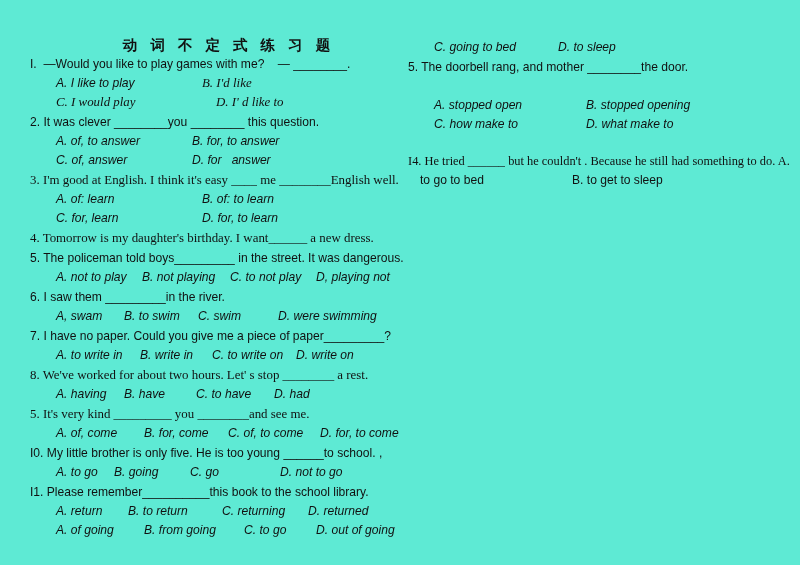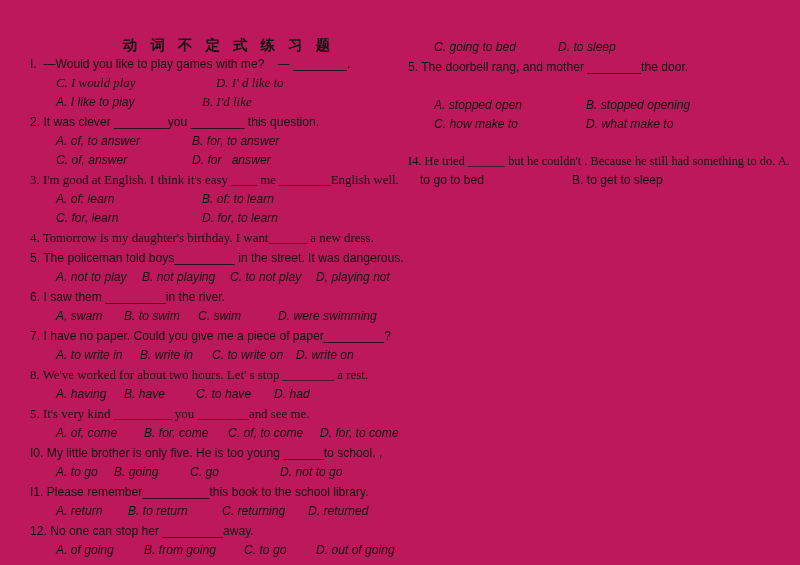--- a/index.html
+++ b/index.html
@@ -12,21 +12,21 @@
     height: 565px;
     overflow: hidden;
     font-family: "Liberation Sans", sans-serif;
     color: #111111;
     -webkit-font-smoothing: antialiased;
   }
   #page {
     position: relative;
     width: 800px;
     height: 565px;
-    background: #be185d;
+    background: #5eead4;
   }
 
   .col {
     position: absolute;
     top: 0;
   }
   .col-left  { left: 30px;  width: 375px; }
   .col-right { left: 408px; width: 382px; }
 
   .doc-title {
@@ -67,22 +67,22 @@
 </head>
 <body>
 
 <div id="page">
 
   <div class="col col-left">
 
     <div class="doc-title">动 词 不 定 式 练 习 题</div>
 
     <div class="line stem">I.  —Would you like to play games with me?    — ________.</div>
+    <div class="line opts"><span class="opt" style="width:146px">A. I like to play</span><span class="opt serif">B. I'd like</span></div>
     <div class="line opts serif"><span class="opt" style="width:160px">C. I would play</span><span class="opt">D. I' d like to</span></div>
-    <div class="line opts"><span class="opt" style="width:146px">A. I like to play</span><span class="opt serif">B. I'd like</span></div>
 
     <div class="line stem">2. It was clever ________you ________ this question.</div>
     <div class="line opts"><span class="opt" style="width:136px">A. of, to answer</span><span class="opt">B. for, to answer</span></div>
     <div class="line opts"><span class="opt" style="width:136px">C. of, answer</span><span class="opt">D. for   answer</span></div>
 
     <div class="line stem serif">3. I'm good at English. I think it's easy ____ me ________English well.</div>
     <div class="line opts"><span class="opt" style="width:146px">A. of: learn</span><span class="opt">B. of: to learn</span></div>
     <div class="line opts"><span class="opt" style="width:146px">C. for, learn</span><span class="opt">D. for, to learn</span></div>
 
     <div class="line stem serif">4. Tomorrow is my daughter's birthday. I want______ a new dress.</div>
@@ -101,21 +101,20 @@
 
     <div class="line stem serif">5. It's very kind _________ you ________and see me.</div>
     <div class="line opts"><span class="opt" style="width:88px">A. of, come</span><span class="opt" style="width:84px">B. for, come</span><span class="opt" style="width:92px">C. of, to come</span><span class="opt">D. for, to come</span></div>
 
     <div class="line stem">I0. My little brother is only five. He is too young ______to school. ,</div>
     <div class="line opts"><span class="opt" style="width:58px">A. to go</span><span class="opt" style="width:76px">B. going</span><span class="opt" style="width:90px">C. go</span><span class="opt">D. not to go</span></div>
 
     <div class="line stem">I1. Please remember__________this book to the school library.</div>
     <div class="line opts"><span class="opt" style="width:72px">A. return</span><span class="opt" style="width:94px">B. to return</span><span class="opt" style="width:86px">C. returning</span><span class="opt">D. returned</span></div>
 
-    <div class="line stem">12. No one can stop her _________away.</div>
     <div class="line opts"><span class="opt" style="width:88px">A. of going</span><span class="opt" style="width:100px">B. from going</span><span class="opt" style="width:72px">C. to go</span><span class="opt">D. out of going</span></div>
 
   </div>
 
   <div class="col col-right">
 
     <div class="line opts" style="margin-top:38px"><span class="opt" style="width:124px">C. going to bed</span><span class="opt">D. to sleep</span></div>
 
     <div class="line stem">5. The doorbell rang, and mother ________the door.</div>
     <div class="spacer" style="height:19px"></div>

